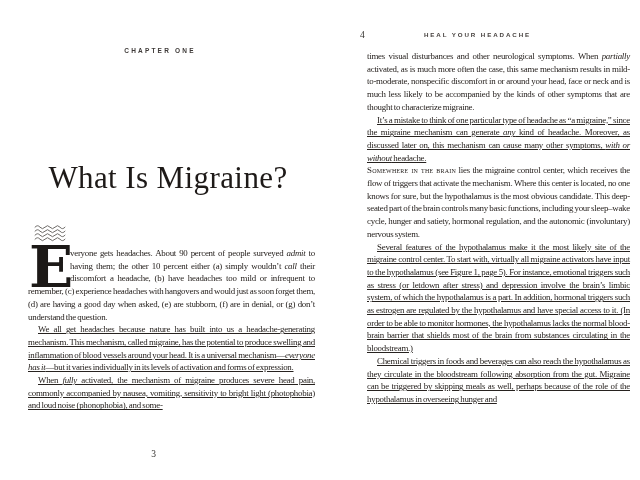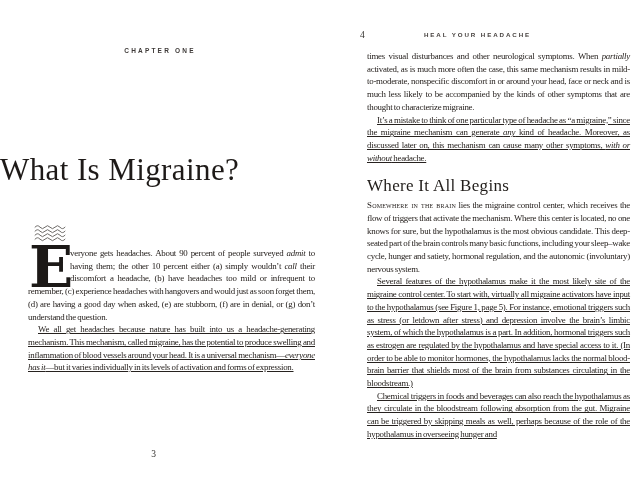--- a/index.html
+++ b/index.html
@@ -7,21 +7,21 @@
     position:relative;width:640px;height:480px;background:#ffffff;overflow:hidden;
     font-family:"Liberation Serif",serif;color:#27221f;
   }
   
   .chapter-label{
     position:absolute;left:0;top:47px;width:320px;text-align:center;
     font-family:"Liberation Sans",sans-serif;font-weight:bold;
     font-size:6.5px;letter-spacing:2.2px;color:#3e3a38;
   }
   .chapter-title{
-    position:absolute;left:0;top:153px;width:320px;margin:0;text-align:left;
+    position:absolute;left:0;top:153px;width:320px;margin:8px;text-align:center;
     font-family:"Liberation Serif",serif;font-weight:normal;
     font-size:31px;letter-spacing:0.4px;color:#1e1a18;line-height:1.1;
   }
   .wave-ornament{position:absolute;left:34px;top:225px;width:32px;height:17px;}
   .left-body{position:absolute;left:28px;top:247px;width:287px;}
   .right-body{position:absolute;left:359px;top:50px;width:263px;margin-left:8px;}
   p.body-par{
     margin:0;font-size:8.9px;line-height:12.7px;text-align:justify;
     letter-spacing:-0.25px;word-spacing:-0.6px;color:#27221f;
   }
@@ -75,35 +75,35 @@
   </div>
 
   <div class="left-body">
     <p class="body-par">
       <span class="dropcap-float">
           <span class="dropcap-letter">E</span>
         </span><span><span>veryone gets headaches. About 90 percent of people surveyed </span><span class="it">admit</span><span> to having them; the other 10 percent either (a) simply wouldn’t </span><span class="it">call</span><span> their discomfort a headache, (b) have headaches too mild or infrequent to remember, (c) experience headaches with hangovers and would just as soon forget them, (d) are having a good day when asked, (e) are stubborn, (f) are in denial, or (g) don’t understand the question.</span></span>
     </p>
     <div>
         <p class="body-par indent"><span>We all get headaches because nature has built into us a headache-generating mechanism. This mechanism, called migraine, has the potential to produce swelling and inflammation of blood vessels around your head. It is a universal mechanism—</span><span class="it">everyone has it</span><span>—but it varies individually in its levels of activation and forms of expression.</span></p>
+        <p class="body-par indent"><span>When </span><span class="it">fully</span><span> activated, the mechanism of migraine produces severe head pain, commonly accompanied by nausea, vomiting, sensitivity to bright light (photophobia) and loud noise (phonophobia), and some-</span></p>
       </div>
   </div>
 
   <div class="folio-left">3</div>
 
   <div class="folio-right">4</div>
 
   <div class="running-head">HEAL YOUR HEADACHE</div>
 
   <div class="right-body">
     <div>
         <p class="body-par"><span>times visual disturbances and other neurological symptoms. When </span><span class="it">partially</span><span> activated, as is much more often the case, this same mechanism results in mild-to-moderate, nonspecific discomfort in or around your head, face or neck and is much less likely to be accompanied by the kinds of other symptoms that are thought to characterize migraine.</span></p>
         <p class="body-par indent"><span>It’s a mistake to think of one particular type of headache as “a migraine,” since the migraine mechanism can generate </span><span class="it">any</span><span> kind of headache. Moreover, as discussed later on, this mechanism can cause many other symptoms, </span><span class="it">with or without</span><span> headache.</span></p>
       </div>
-    <h2 class="section-heading">Where It All Begins</h2>
     <div>
         <p class="body-par"><span class="sc">Somewhere in the brain</span><span> lies the migraine control center, which receives the flow of triggers that activate the mechanism. Where this center is located, no one knows for sure, but the hypothalamus is the most obvious candidate. This deep-seated part of the brain controls many basic functions, including your sleep–wake cycle, hunger and satiety, hormonal regulation, and the autonomic (involuntary) nervous system.</span></p>
         <p class="body-par indent"><span>Several features of the hypothalamus make it the most likely site of the migraine control center. To start with, virtually all migraine activators have input to the hypothalamus (see Figure 1, page 5). For instance, emotional triggers such as stress (or letdown after stress) and depression involve the brain’s limbic system, of which the hypothalamus is a part. In addition, hormonal triggers such as estrogen are regulated by the hypothalamus and have special access to it. (In order to be able to monitor hormones, the hypothalamus lacks the normal blood-brain barrier that shields most of the brain from substances circulating in the bloodstream.)</span></p>
         <p class="body-par indent"><span>Chemical triggers in foods and beverages can also reach the hypothalamus as they circulate in the bloodstream following absorption from the gut. Migraine can be triggered by skipping meals as well, perhaps because of the role of the hypothalamus in overseeing hunger and</span></p>
       </div>
   </div>
 
 </div>
 
 </body></html>

